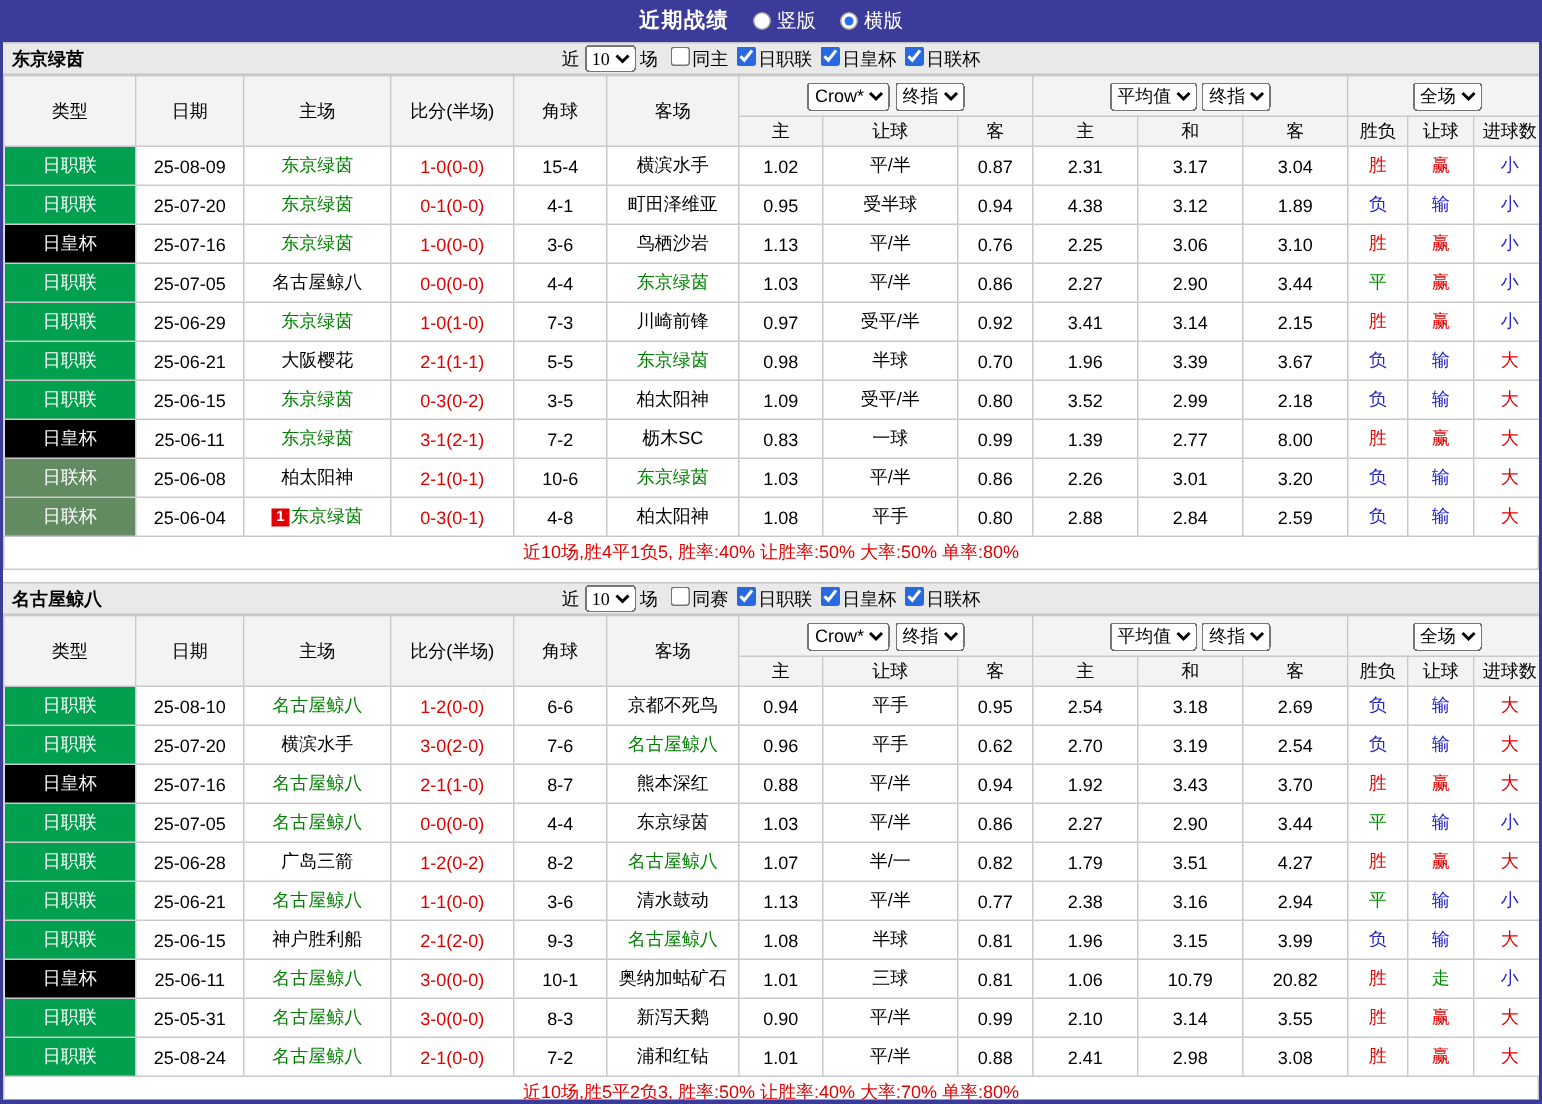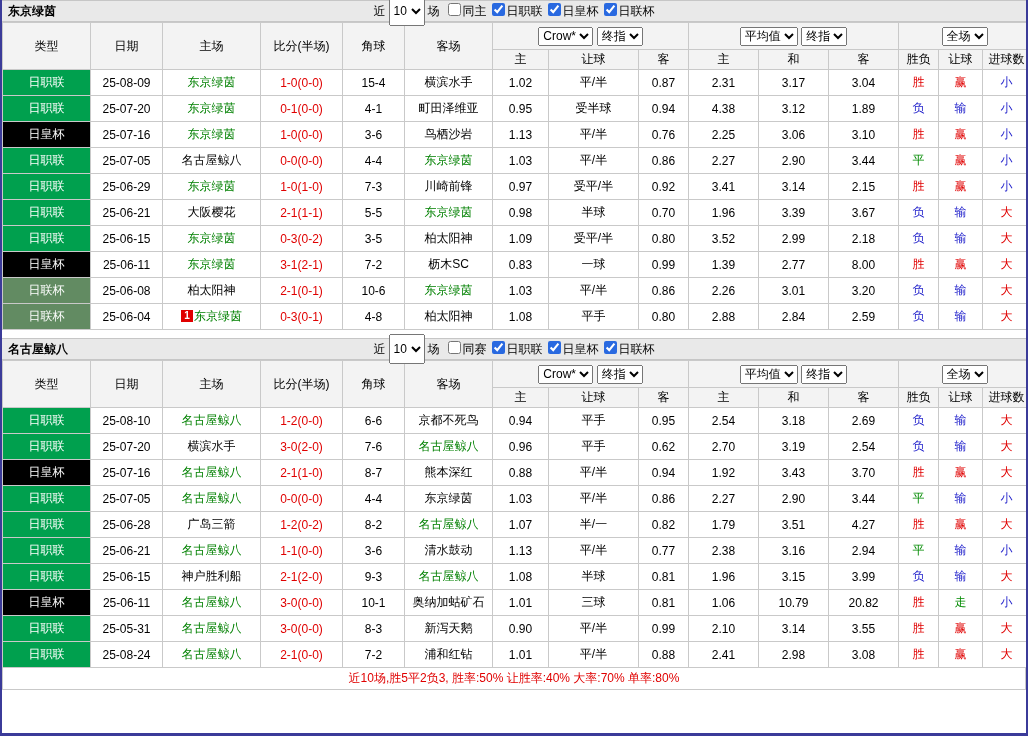--- a/index.html
+++ b/index.html
@@ -13,21 +13,21 @@
   .radio-opt{display:inline-flex;align-items:center;gap:4px;cursor:pointer;}
   .radio-dot{width:12px;height:12px;border-radius:50%;background:#fff;border:1px solid #aaa;
              display:inline-block;position:relative;box-sizing:border-box;}
   .radio-dot.on::after{content:"";position:absolute;left:2px;top:2px;right:2px;bottom:2px;
              background:#2a6df4;border-radius:50%;}
   .section-bar{height:22px;background:#e9e9e9;border-top:1px solid #c6c6c6;border-bottom:1px solid #c6c6c6;
              position:relative;display:flex;align-items:center;font-size:12px;box-sizing:border-box;}
   .team-name{font-weight:bold;padding-left:6px;color:#000;position:relative;z-index:2;}
   .filters{position:absolute;left:0;right:0;top:0;bottom:0;display:flex;align-items:center;
              justify-content:center;gap:3px;z-index:1;}
-  .filters select{font-size:12px;height:30px;}
+  .filters select{font-size:12px;height:18px;font-family:Liberation Serif, serif;}
   .filters label{display:inline-flex;align-items:flex-start;gap:1px;cursor:pointer;}
   .filters input[type=checkbox]{width:13px;height:13px;accent-color:#2969e0;margin:0 1px 0 5px;}
   table{width:100%;border-collapse:collapse;table-layout:fixed;font-size:12px;}
   th,td{border:1px solid #c9c9c9;text-align:center;padding:0;white-space:nowrap;overflow:hidden;}
   thead th{background:#f3f3f3;font-weight:normal;color:#000;}
   thead tr.selects th{height:26px;}
   thead tr.subhead th{height:19px;}
   thead select{font-size:12px;height:19px;max-width:46%;}
   thead th.scope-group select{max-width:70%;}
   tbody td{height:25px;background:#fff;color:#000;}
@@ -39,20 +39,31 @@
              width:12px;height:12px;line-height:12px;text-align:center;vertical-align:1px;margin-right:1px;}
   .summary-row{height:21px;border:1px solid #c9c9c9;border-top:none;display:flex;align-items:center;
              justify-content:center;font-size:12px;color:var(--red,#d40000);}
   .gap{height:8px;background:#fff;}
 </style>
 </head>
 <body>
 
 <div class="page">
 
+  <div class="topbar">
+    <span class="title">近期战绩</span>
+    <span class="radio-opt">
+      <span class="radio-dot"></span>
+      <span>竖版</span>
+    </span>
+    <span class="radio-opt">
+      <span class="radio-dot on"></span>
+      <span>横版</span>
+    </span>
+  </div>
 
   <div class="section">
     <div class="section-bar">
       <span class="team-name">东京绿茵</span>
       <span class="filters">
         <span>近</span>
         <select><option>10</option></select>
         <span>场</span>
         <span><label>
               <input type="checkbox" style="">
@@ -285,20 +296,21 @@
             <td>0.80</td>
             <td>2.88</td>
             <td>2.84</td>
             <td>2.59</td>
             <td style="color: rgb(35, 35, 204);">负</td>
             <td style="color: rgb(35, 35, 204);">输</td>
             <td style="color: rgb(224, 0, 0);">大</td>
           </tr>
         </tbody>
     </table>
+    <div class="summary-row">近10场,胜4平1负5, 胜率:40% 让胜率:50% 大率:50% 单率:80%</div>
   </div>
 
   <div class="gap"></div>
 
   <div class="section">
     <div class="section-bar">
       <span class="team-name">名古屋鲸八</span>
       <span class="filters">
         <span>近</span>
         <select><option>10</option></select>

